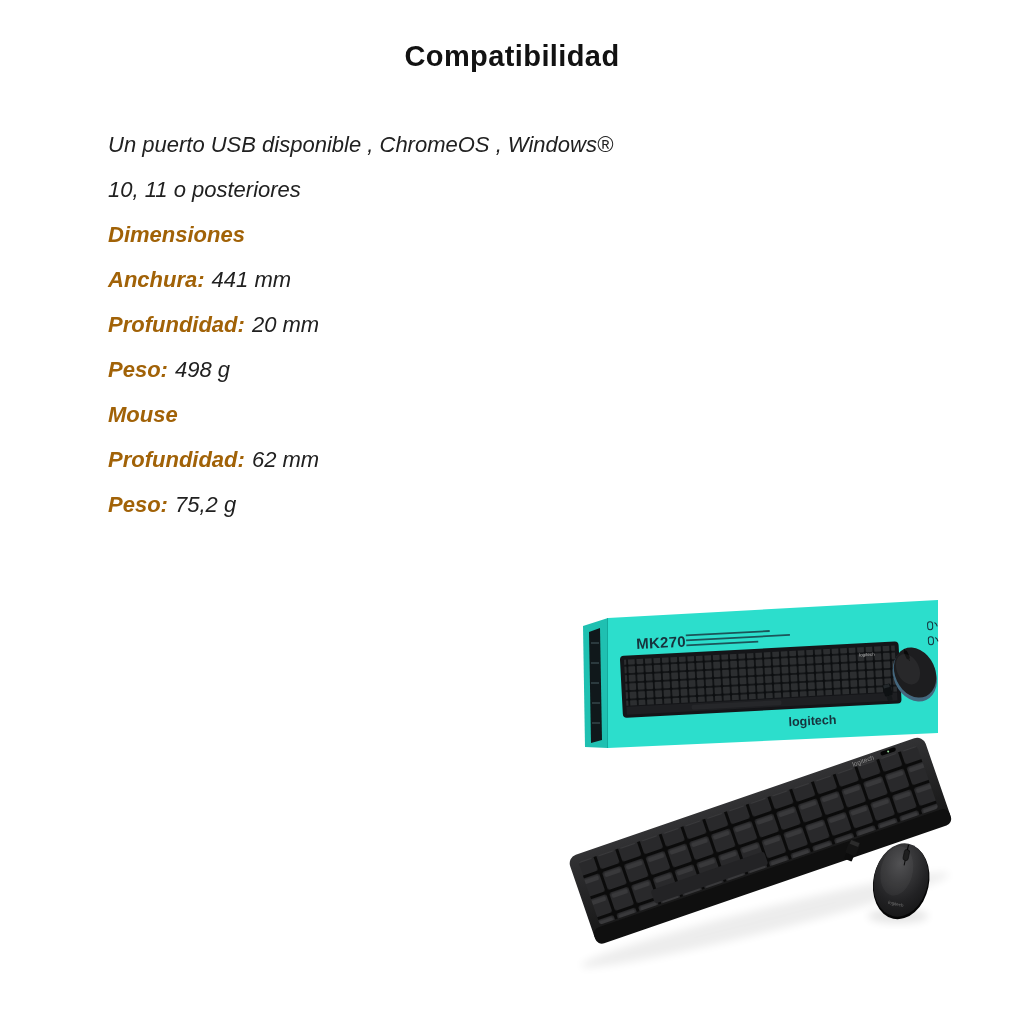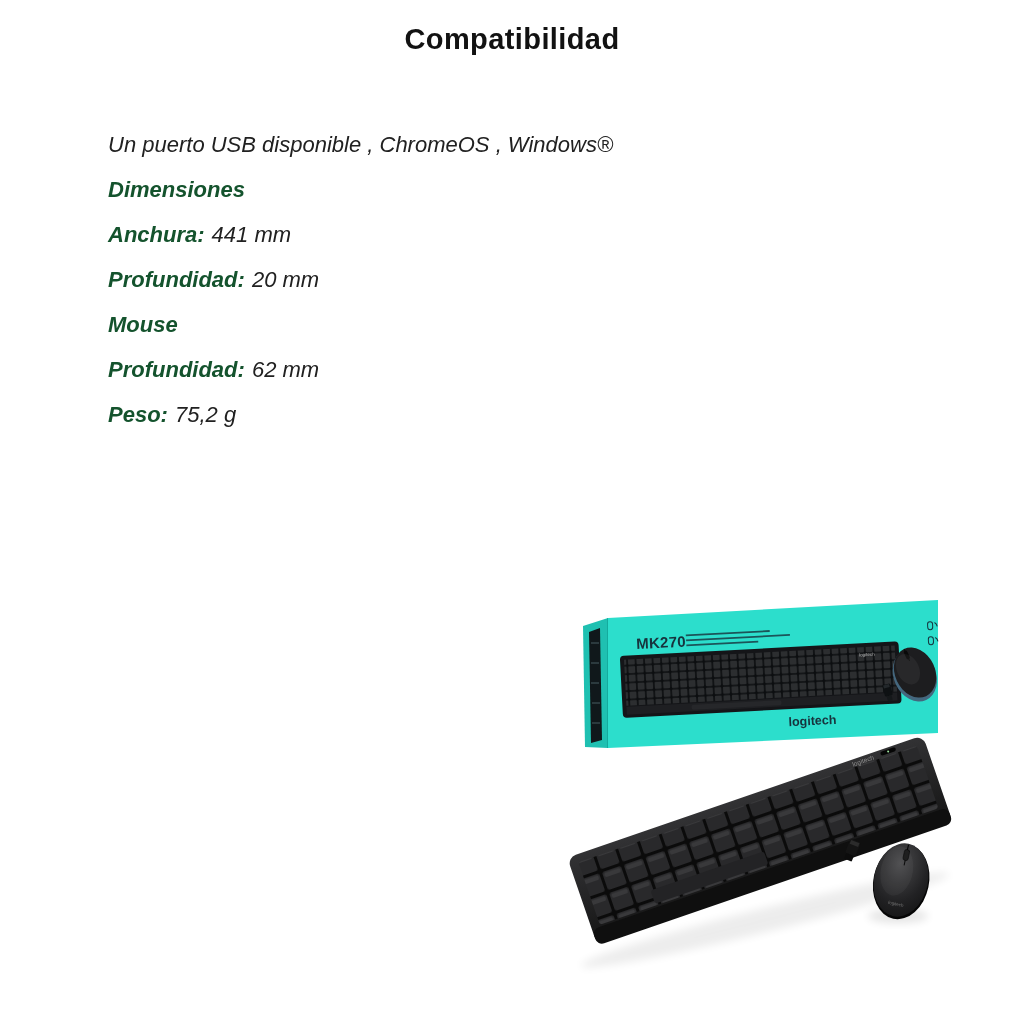--- a/index.html
+++ b/index.html
@@ -1,46 +1,48 @@
 <!DOCTYPE html>
 <html><head>
 <meta charset="utf-8">
 <style>
   html,body{margin:0;padding:0;}
   body{
     width:1024px;height:1024px;background:#ffffff;position:relative;
     font-family:"Liberation Sans", sans-serif;color:#1f1f1f;overflow:hidden;
   }
   .page-title{
-    position:absolute;top:23px;left:0;width:1024px;text-align:center;
+    position:absolute;top:40px;left:0;width:1024px;text-align:center;
     font-size:29px;font-weight:700;color:#121212;letter-spacing:.4px;margin:0;
   }
   .spec-list{
     position:absolute;left:108px;top:122px;width:840px;
     font-size:22px;line-height:45px;font-weight:400;color:#212121;font-style:italic;
   }
   .spec-line{white-space:nowrap;}
-  .spec-label{font-weight:700;color:#14532d;margin-right:.32em;}
+  .spec-label{font-weight:700;color:#a16207;margin-right:.32em;}
   .spec-label:empty{margin-right:0;}
   .product-figure{position:absolute;left:560px;top:590px;width:464px;height:434px;}
   svg text{font-family:"Liberation Sans", sans-serif;}
 </style>
 </head>
 <body>
 
 <div>
 
   <h1 class="page-title">Compatibilidad</h1>
 
   <div class="spec-list">
     <div class="spec-line">Un puerto USB disponible , ChromeOS , Windows®</div>
+    <div class="spec-line">10, 11 o posteriores</div>
 
     <div class="spec-line"><span class="spec-label">Dimensiones</span><span class="spec-value"></span></div>
     <div class="spec-line"><span class="spec-label">Anchura:</span><span class="spec-value">441 mm</span></div>
     <div class="spec-line"><span class="spec-label">Profundidad:</span><span class="spec-value">20 mm</span></div>
+    <div class="spec-line"><span class="spec-label">Peso:</span><span class="spec-value">498 g</span></div>
     <div class="spec-line"><span class="spec-label">Mouse</span><span class="spec-value"></span></div>
     <div class="spec-line"><span class="spec-label">Profundidad:</span><span class="spec-value">62 mm</span></div>
     <div class="spec-line"><span class="spec-label">Peso:</span><span class="spec-value">75,2 g</span></div>
   </div>
 
   <div class="product-figure">
     <svg width="464" height="434" viewBox="0 0 464 434" xmlns="http://www.w3.org/2000/svg">
       <defs>
         <pattern id="keysSm" width="8.5" height="8.5" patternUnits="userSpaceOnUse">
           <rect width="8.5" height="8.5" fill="#0c0e10"></rect>

